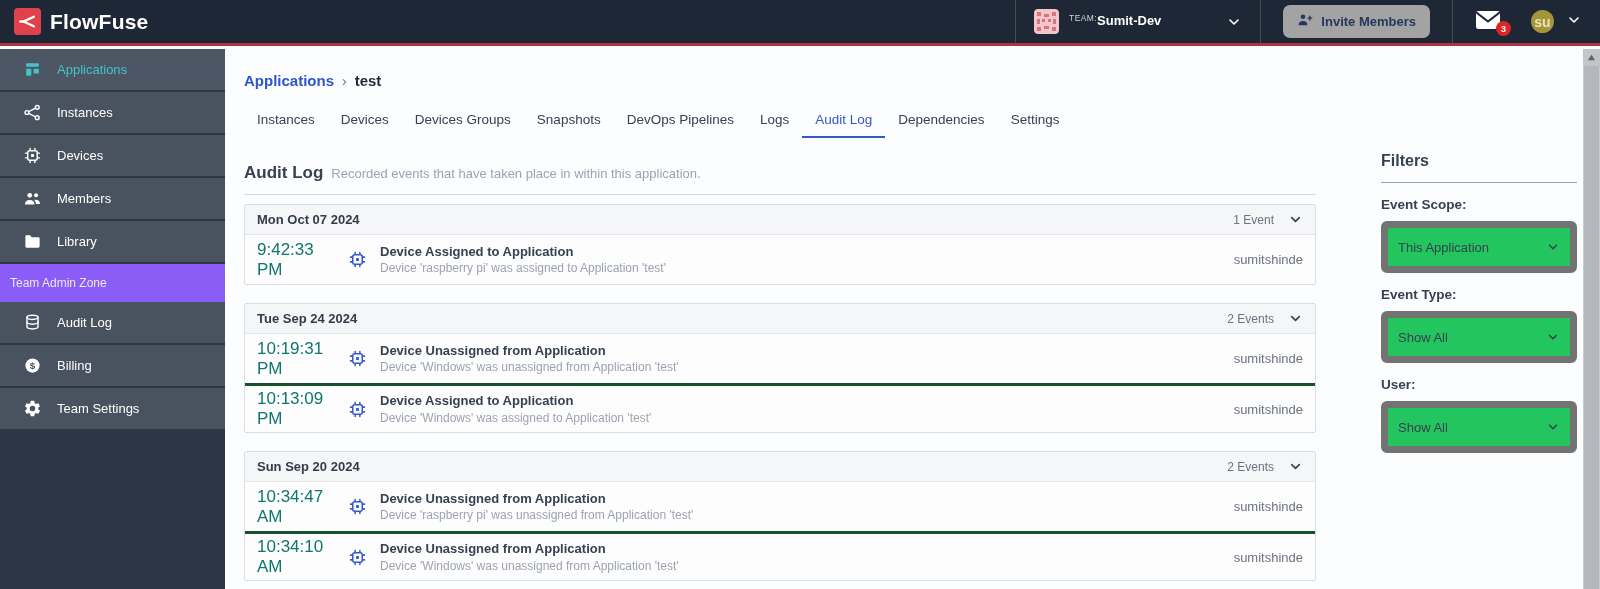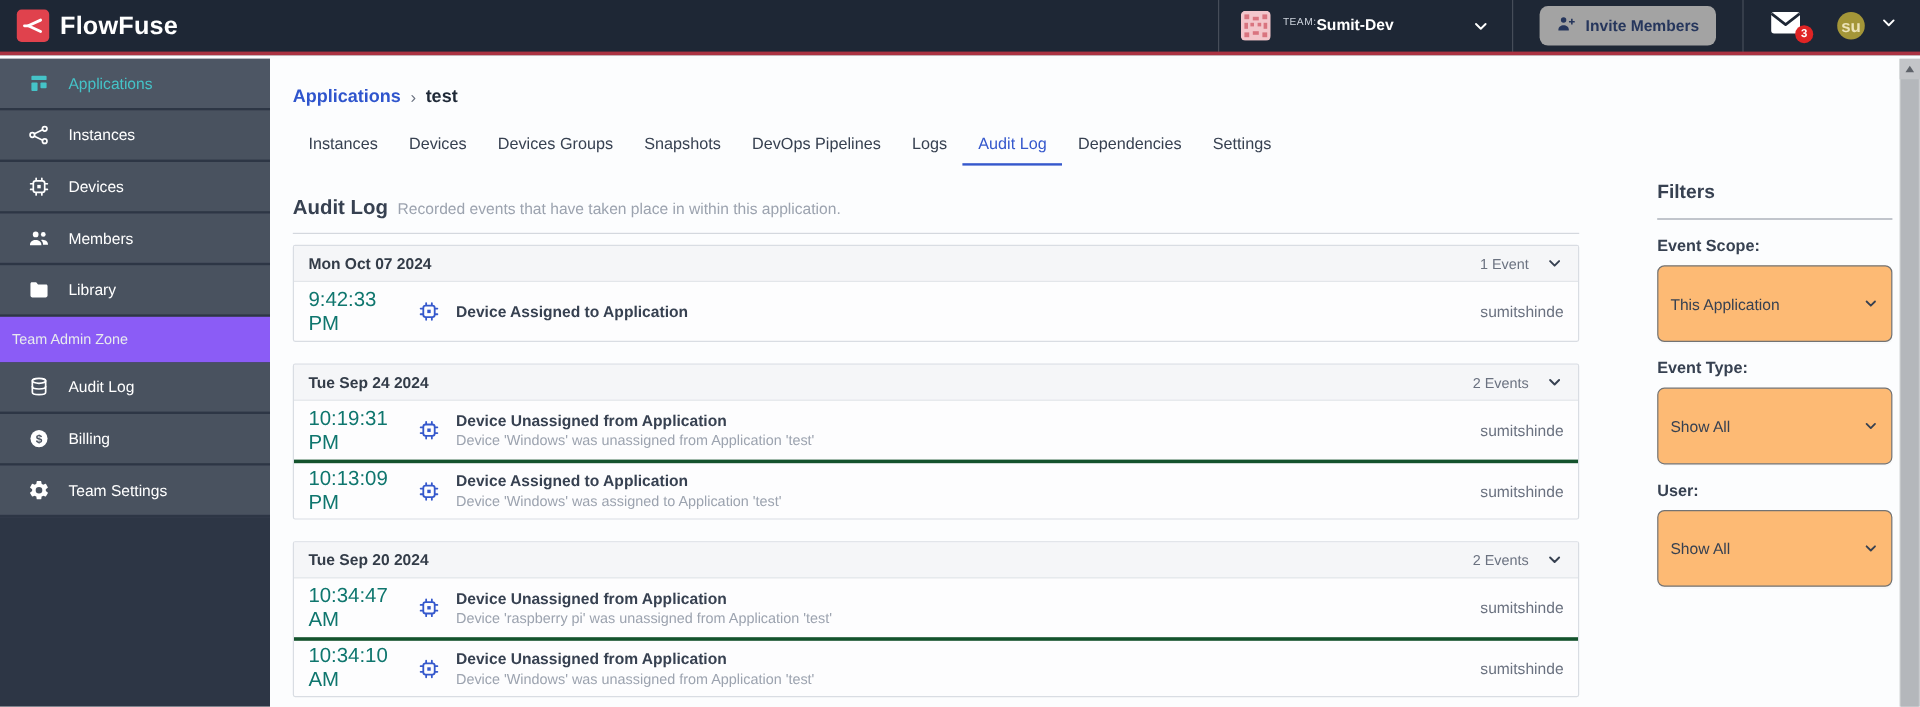--- a/index.html
+++ b/index.html
@@ -101,22 +101,22 @@
   .event-text{display:flex;flex-direction:column;line-height:1.35;}
   .event-title{font-size:13px;font-weight:700;color:#374151;}
   .event-desc{font-size:12px;color:#9ca3af;}
   .event-user{margin-left:auto;font-size:13px;color:#6b7280;}
   
   .filters{position:absolute;left:1112px;top:103px;width:196px;margin-left:44px;}
   .filters-title{font-size:16px;font-weight:700;color:#374151;}
   .filters-divider{border-bottom:1px solid #9aa1ab;margin:12px 0 14px 0;}
   .filter-label{font-size:13.5px;font-weight:700;color:#374151;margin:14px 0 9px 0;}
   .filter-select{
-    display:flex;align-items:center;border:1px solid #737373;border-radius:6px;background:#fdba74;
-    height:30px;padding:16px 10px;font-size:13px;color:#374151;cursor:pointer;
+    display:flex;align-items:center;border:7px solid #737373;border-radius:6px;background:#22c55e;
+    height:30px;padding:4px 10px;font-size:13px;color:#374151;cursor:pointer;
     box-shadow:0 1px 1px rgba(0,0,0,.02);
   }
   .filter-select .sel-chev{margin-left:auto;display:flex;align-items:center;}
   
   .scrollbar{position:absolute;right:0;top:49px;bottom:0;width:17px;background:#c9cbce;}
   .scroll-up{height:17px;display:flex;align-items:center;justify-content:center;background:#c3c5c8;cursor:pointer;}
   .scroll-thumb{position:absolute;top:17px;left:1px;right:1px;bottom:0;background:#b4b7bb;cursor:grab;}
 </style>
 </head>
 <body>
@@ -331,20 +331,21 @@
     <span class="event-time">9:42:33 PM</span>
     <span class="event-icon">
       <svg width="19" height="19" viewBox="0 0 24 24" fill="none" stroke="#3558cc" stroke-width="1.9" stroke-linecap="round" stroke-linejoin="round">
         <rect x="6" y="6" width="12" height="12" rx="2.5"></rect>
         <rect x="10.2" y="10.2" width="3.6" height="3.6" fill="#3558cc" stroke="none"></rect>
         <path d="M9 3.2v2M15 3.2v2M9 18.8v2M15 18.8v2M3.2 9h2M3.2 15h2M18.8 9h2M18.8 15h2"></path>
       </svg>
     </span>
     <span class="event-text">
       <span class="event-title">Device Assigned to Application</span>
+      <span class="event-desc">Device 'raspberry pi' was assigned to Application 'test'</span>
     </span>
     <span class="event-user">sumitshinde</span>
   </div>
 </div>
   </div>
 
   <div class="audit-group">
     <div class="group-header">
       <span class="group-date">Tue Sep 24 2024</span>
       <span class="group-right">
@@ -386,21 +387,21 @@
       <span class="event-title">Device Assigned to Application</span>
       <span class="event-desc">Device 'Windows' was assigned to Application 'test'</span>
     </span>
     <span class="event-user">sumitshinde</span>
   </div>
 </div>
   </div>
 
   <div class="audit-group">
     <div class="group-header">
-      <span class="group-date">Tue Sep 20 2024</span>
+      <span class="group-date">Sun Sep 20 2024</span>
       <span class="group-right">
         <span class="group-count">2 Events</span>
         <span class="group-chev">
           <svg width="15" height="15" viewBox="0 0 24 24" fill="none" stroke="#374151" stroke-width="2.6" stroke-linecap="round" stroke-linejoin="round">
                 <polyline points="6,9 12,15 18,9"></polyline>
               </svg>
         </span>
       </span>
     </div>
     <div class="group-events">

